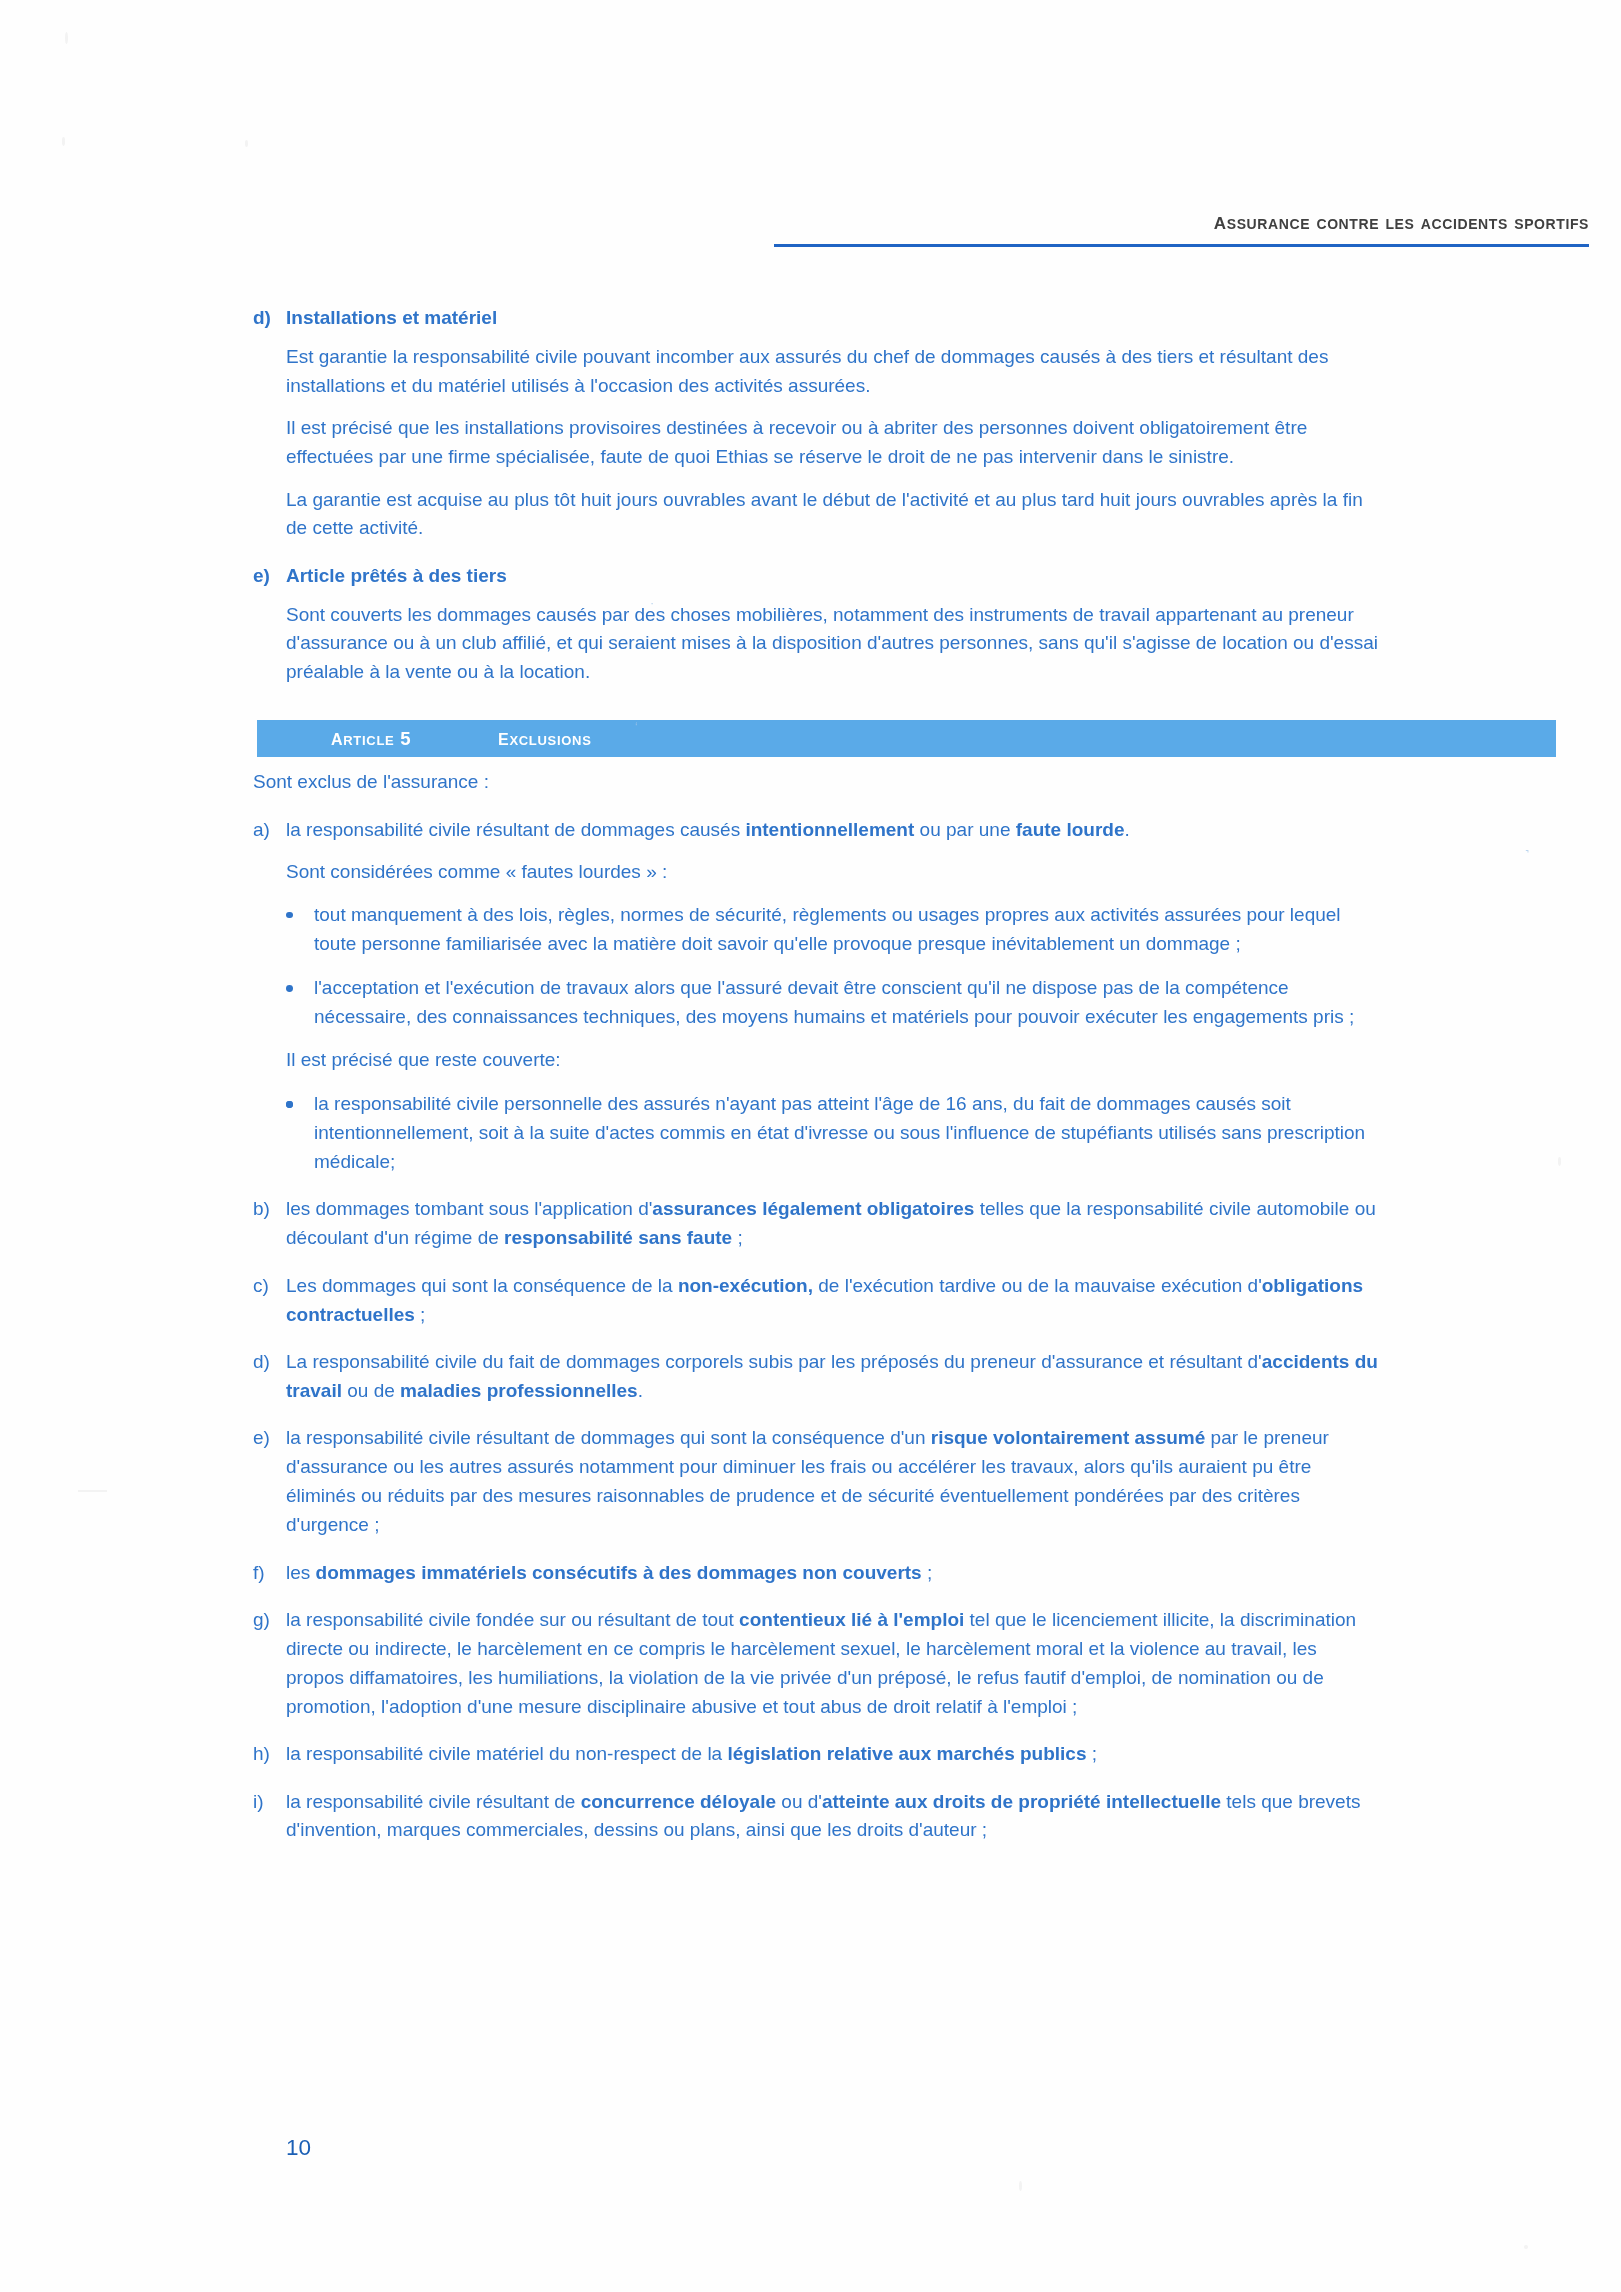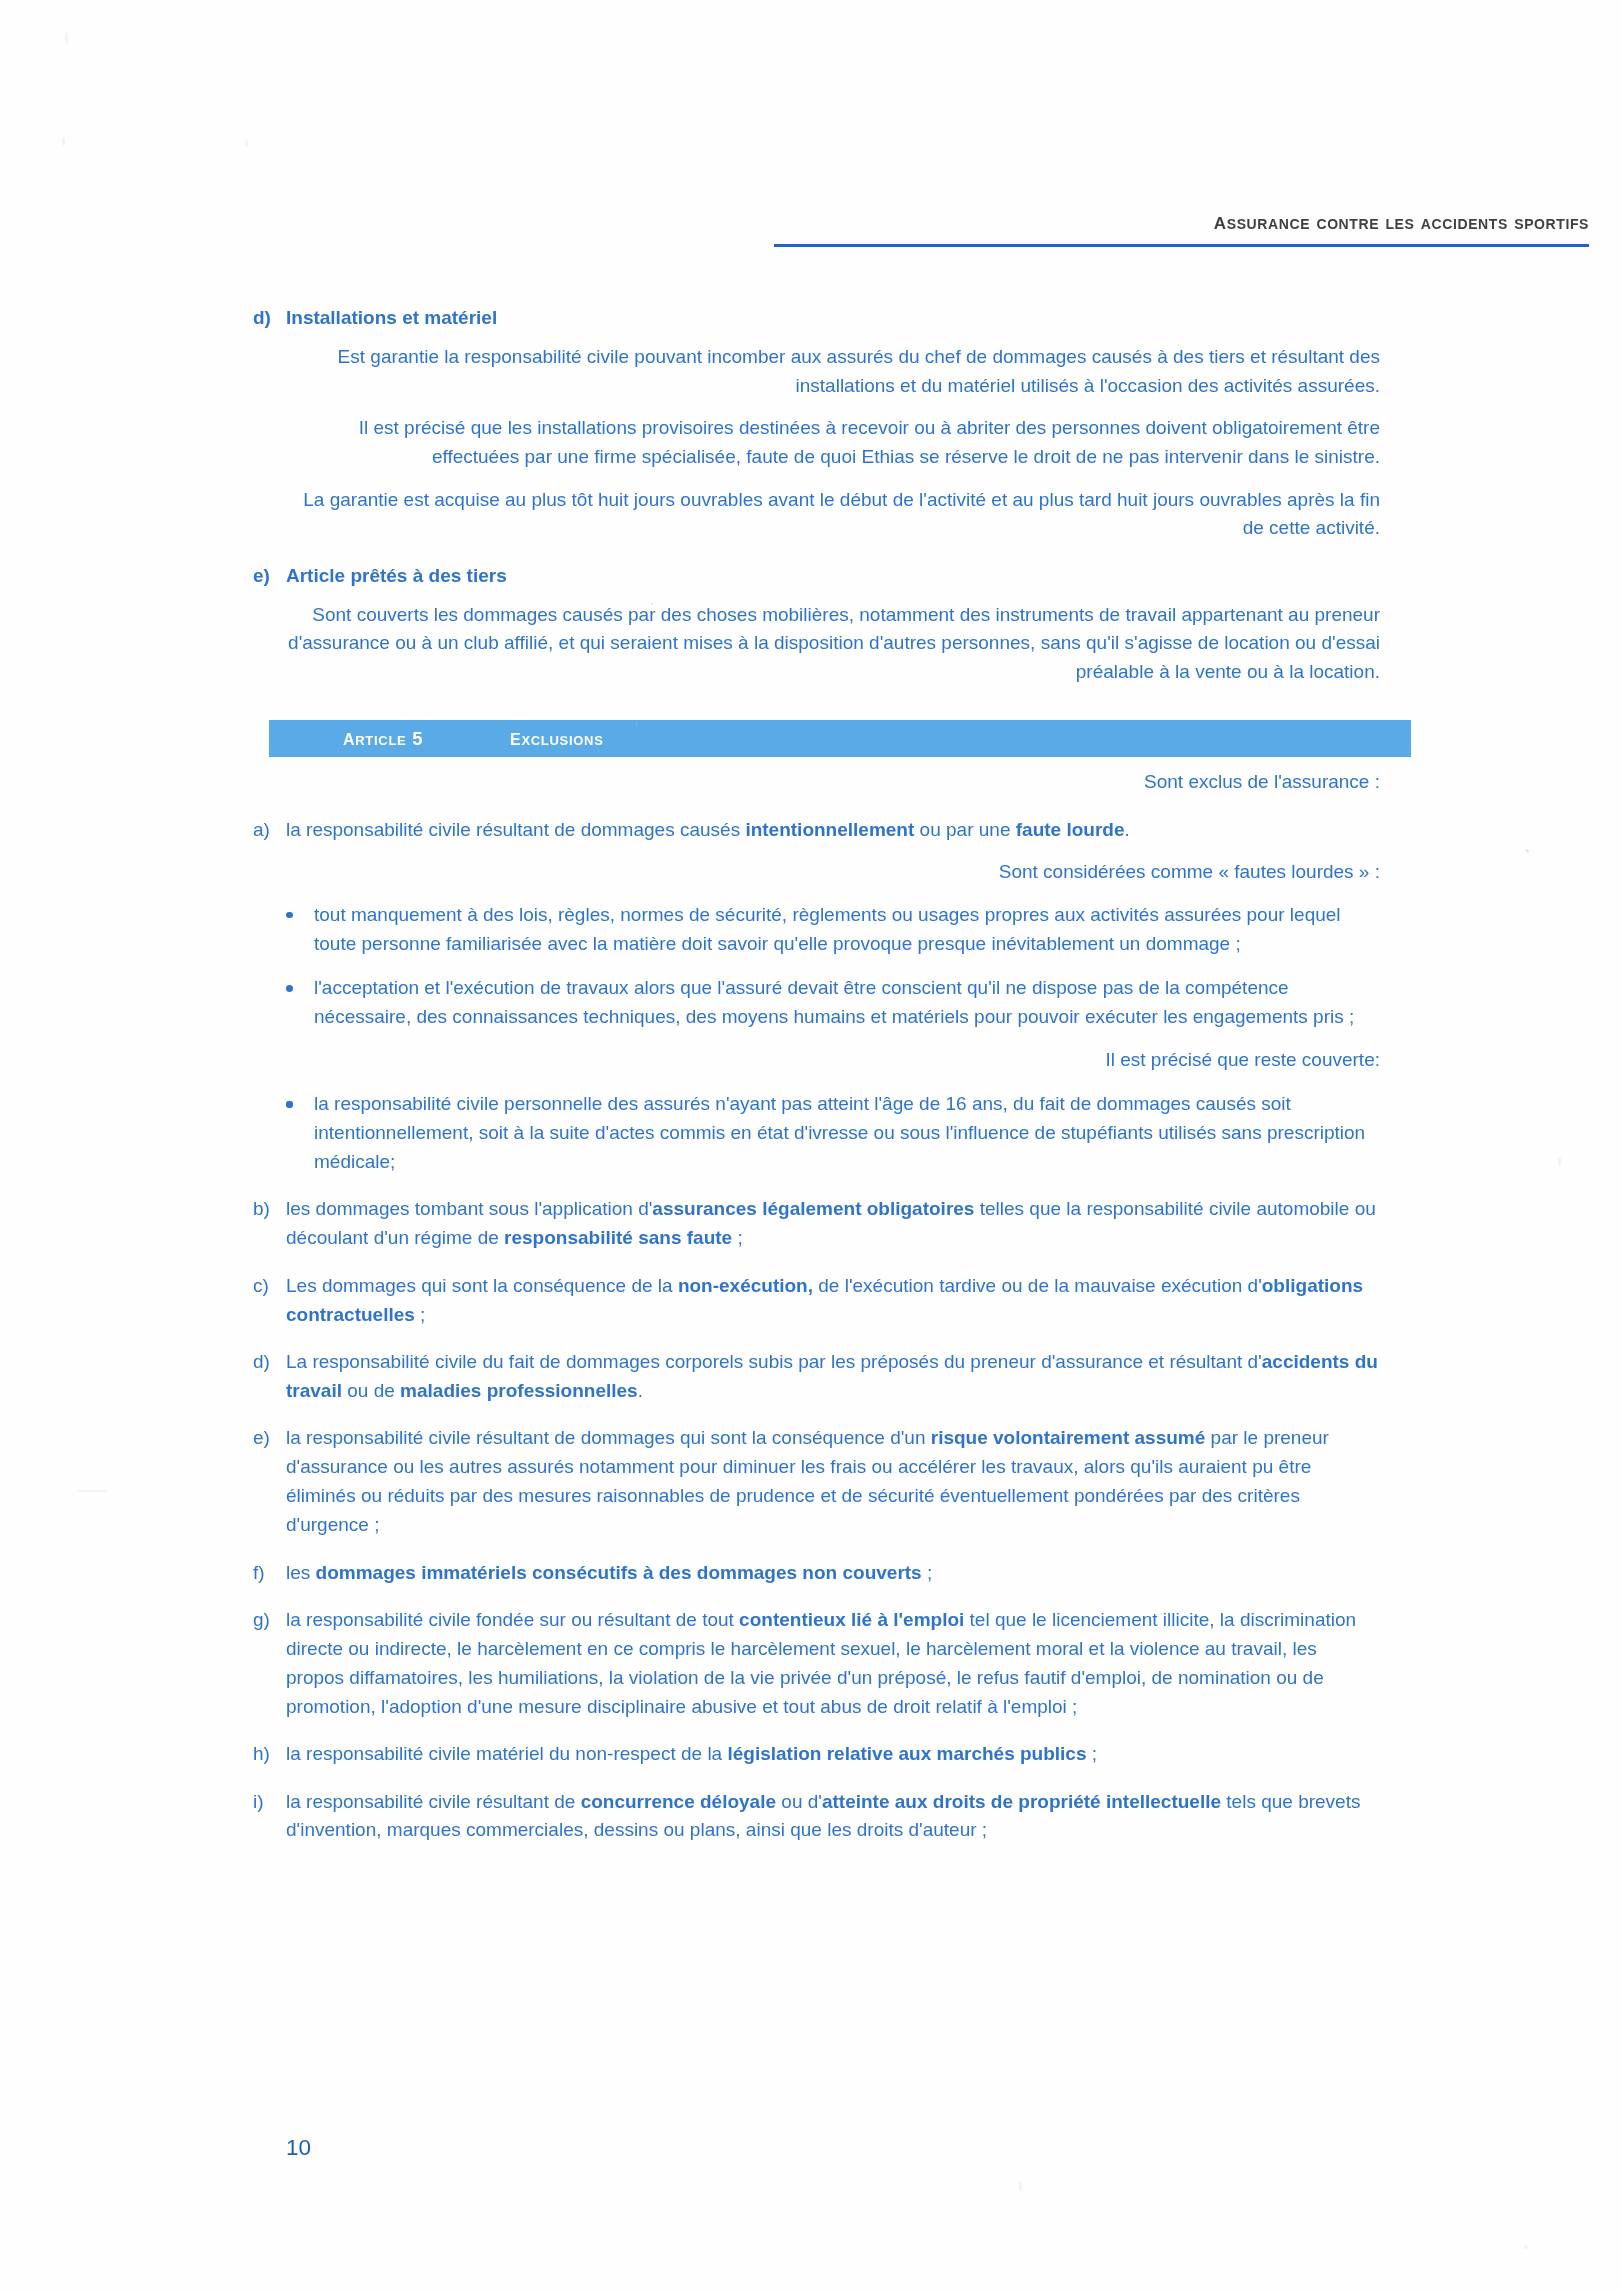--- a/index.html
+++ b/index.html
@@ -59,21 +59,21 @@
     position: absolute;
     left: 253px;
     top: 304px;
     width: 1127px;
     color: #2f74c9;
     font-size: 19px;
     line-height: 1.52;
   }
 
   
-  .blk { margin: 0; text-align: right; }
+  .blk { margin: 0; }
 
   
   .lettered {
     display: flex;
     align-items: flex-start;
     margin-top: 18.6px;
   }
   .lettered > .marker {
     flex: 0 0 33px;
     text-align: left;
@@ -111,23 +111,23 @@
     background: #2f74c9;
     border-radius: 50%;
   }
 
   
   .intro { margin: 0 0 0 0; }
 
   
   .article-banner {
     position: relative;
-    margin: 33px 0 0 16px;
+    margin: 33px 0 0 4px;
     height: 37px;
-    width: 1142px;
+    width: 1299px;
     background: #5aaae8;
     display: flex;
     align-items: center;
   }
   .article-banner .ab-num,
   .article-banner .ab-title {
     color: #ffffff;
     font-weight: 700;
     font-size: 18.6px;
     letter-spacing: 0.7px;

